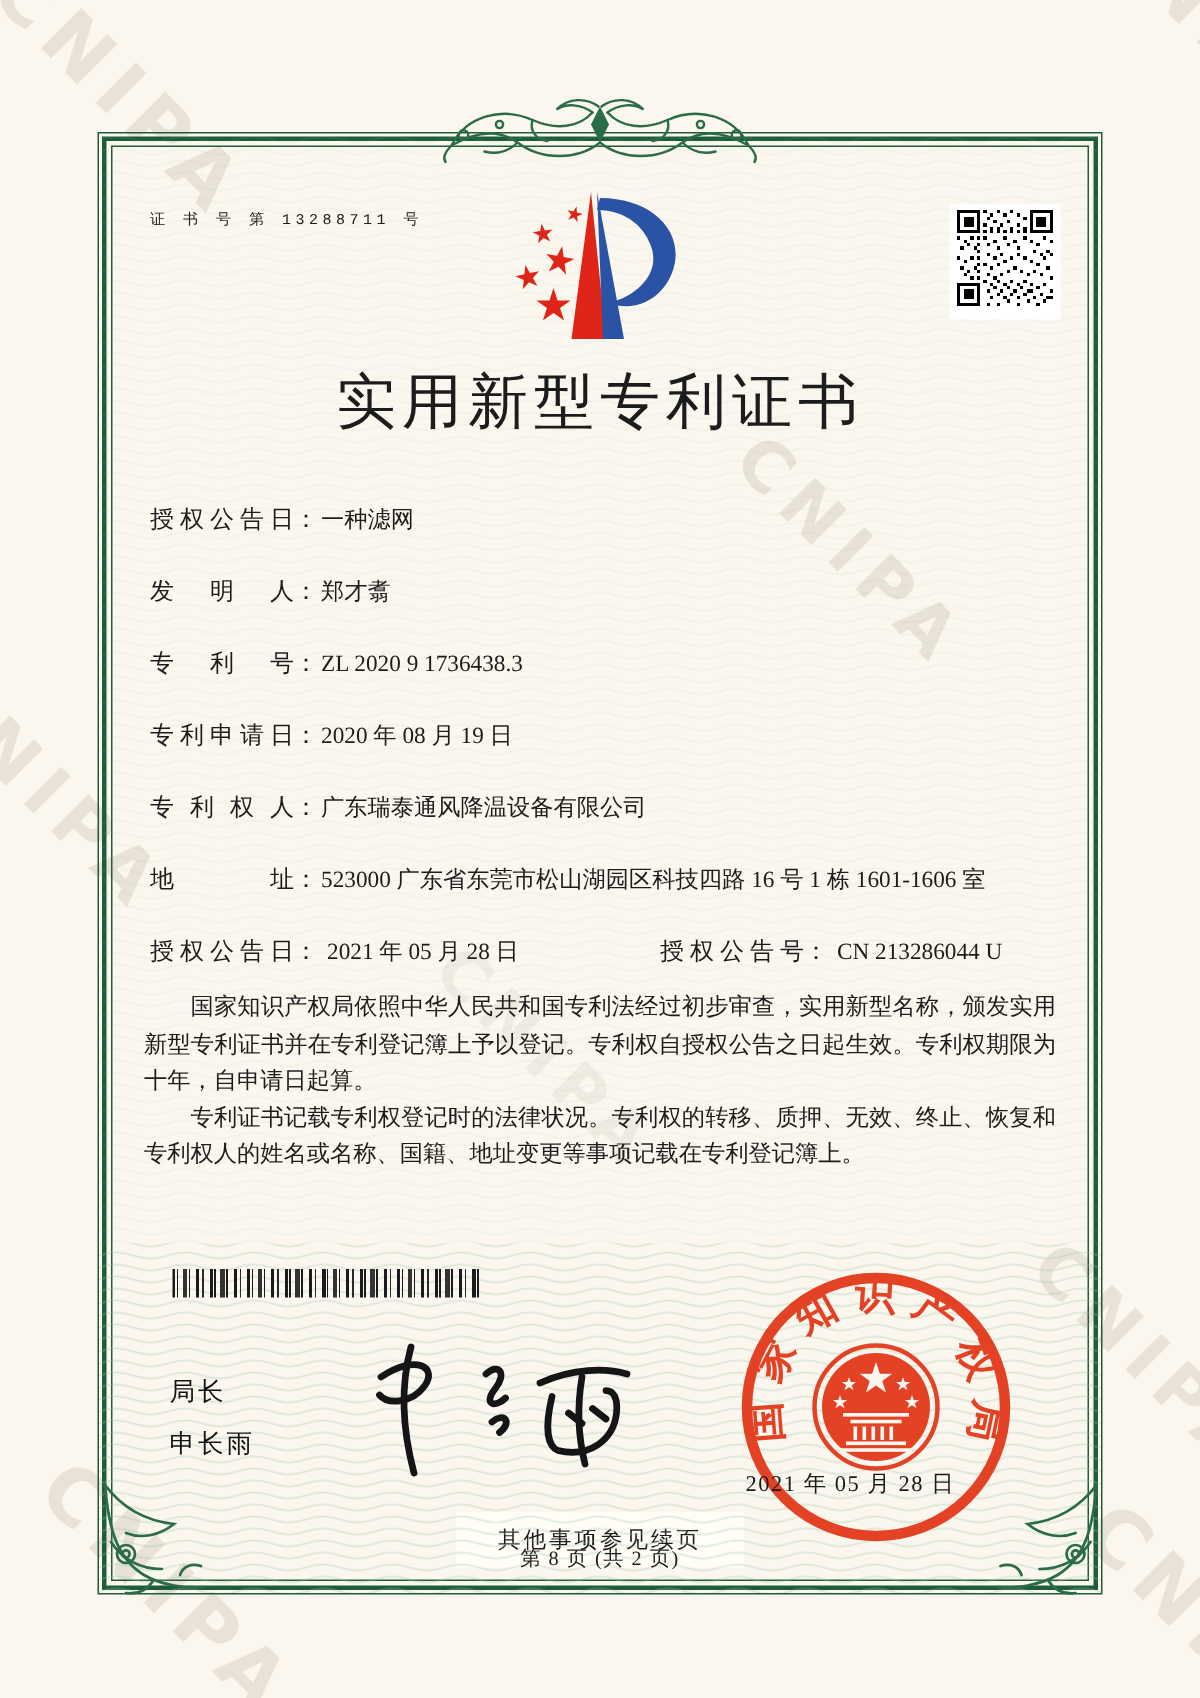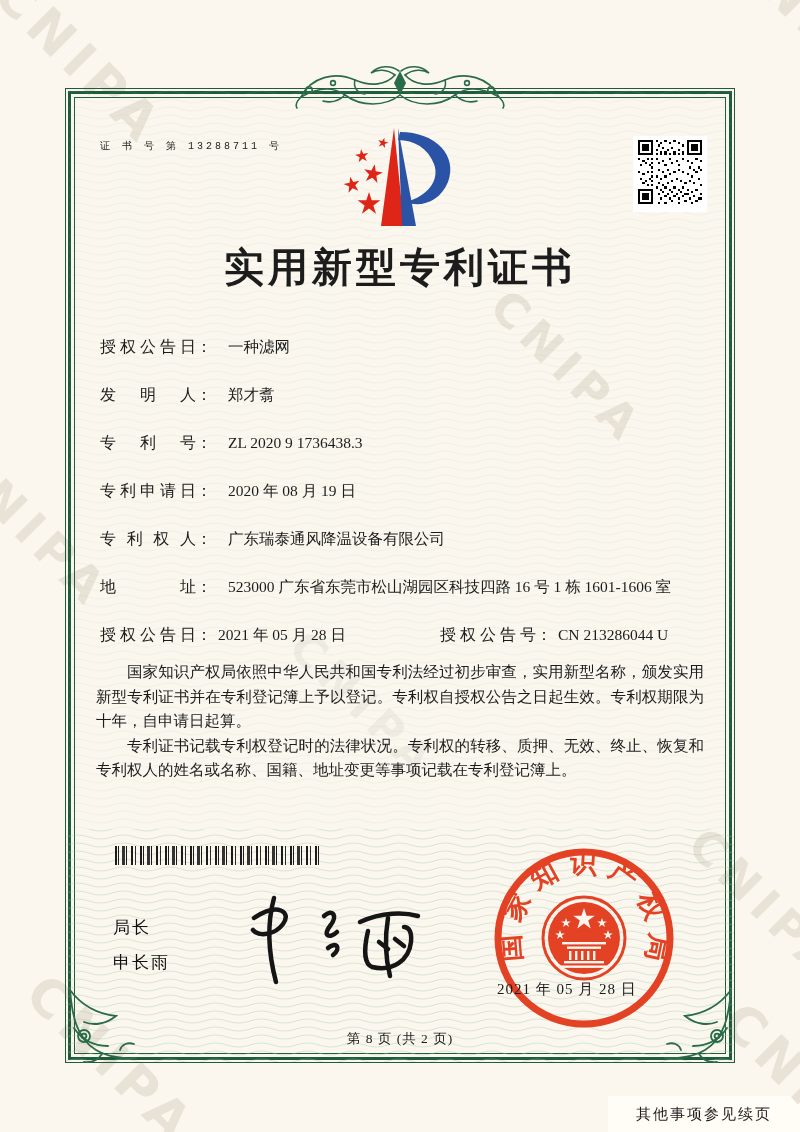--- a/index.html
+++ b/index.html
@@ -39,31 +39,31 @@
   
   .content { position:absolute; inset:0; z-index:4; }
   .cert-no {
     position:absolute; left:100px; top:139px;
     font-size:10px; letter-spacing:3px;font-family:Liberation Mono, monospace;
   }
   .logo { position:absolute; left:336px; top:122px; }
   .qr-box { position:absolute; left:633px; top:136px; background:#ffffff; padding:4px; }
   .doc-title {
     position:absolute; left:0; top:240px; width:800px; text-align:center;
-    font-size:40px; font-weight:bold; letter-spacing:4px;
+    font-size:40px; font-weight:normal; letter-spacing:4px;
   }
   .fields { position:absolute; left:100px; top:336px; width:620px; font-size:15.5px; }
   .f-row { height:48px; line-height:21px; }
   .f-row.addr { line-height:22px; }
   .f-label {
     display:inline-block; width:96px; vertical-align:top;
     text-align:justify; text-align-last:justify; font-size:16px;
   }
   .f-colon { display:inline-block; vertical-align:top; font-size:16px; }
-  .f-value { display:inline-block; vertical-align:top; margin-left:16px; max-width:500px; }
+  .f-value { display:inline-block; vertical-align:top; margin-left:2px; max-width:500px; }
   .f-value2 { display:inline-block; vertical-align:top; margin-left:6px; }
   .grant-no-label { margin-left:32px; }
   .paras {
     position:absolute; left:96px; top:660px; width:608px;
     font-size:15.5px; line-height:24.5px; text-align:justify;
   }
   .paras p { text-indent:2em; }
   .barcode {
     position:absolute; left:115px; top:846px; width:205px; height:19px;
     background-image:
@@ -85,21 +85,21 @@
   .seal { position:absolute; left:488px; top:842px; mix-blend-mode:multiply; }
   .seal-date {
     position:absolute; left:497px; top:980px; width:160px;
     font-size:15px; letter-spacing:1px; color:#1a1a1a; white-space:nowrap;
   }
   .page-num {
     position:absolute; left:0; top:1030px; width:800px; text-align:center;
     font-size:13.5px; letter-spacing:1px;
   }
   .cont-note {
-    position:absolute; left:0; top:1096px; width:800px; text-align:right;
+    position:absolute; left:0; top:1008px; width:800px; text-align:center;
   }
   .cont-note span {
     display:inline-block; background:#fffdf6; padding:9px 28px;
     font-size:15px; letter-spacing:2px;
   }
 </style>
 </head>
 <body>
 
 <div class="page">

